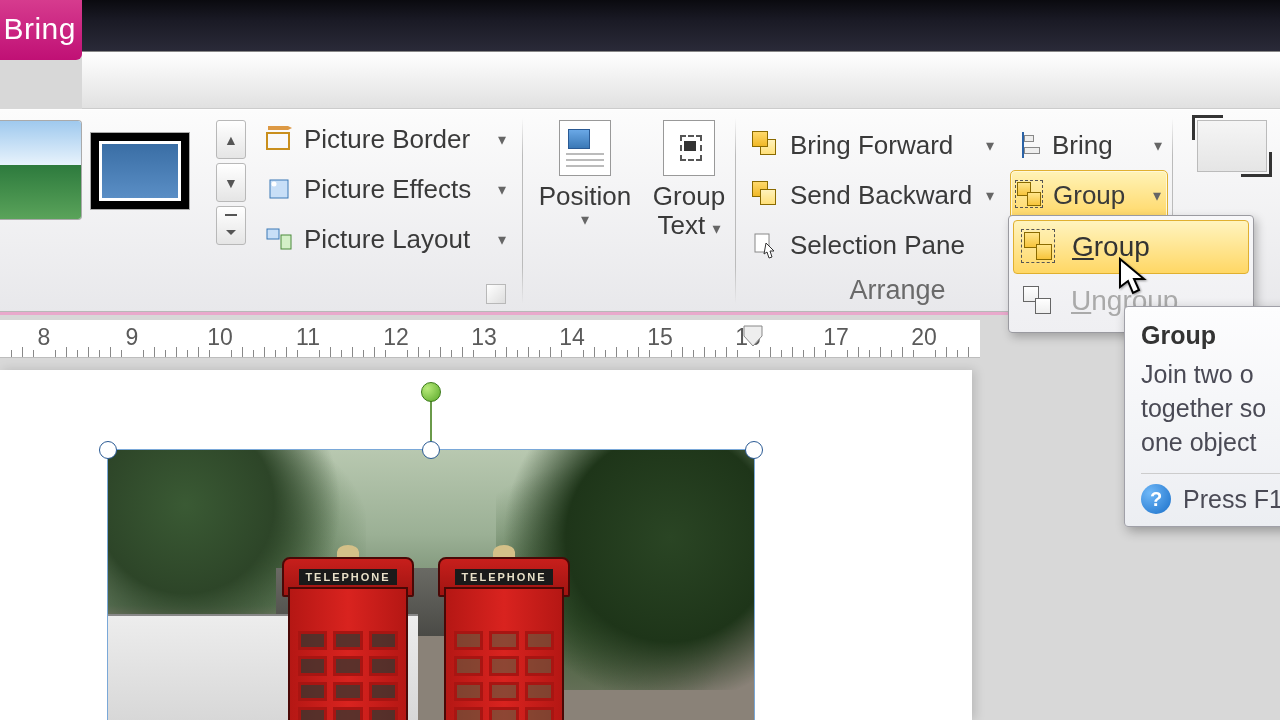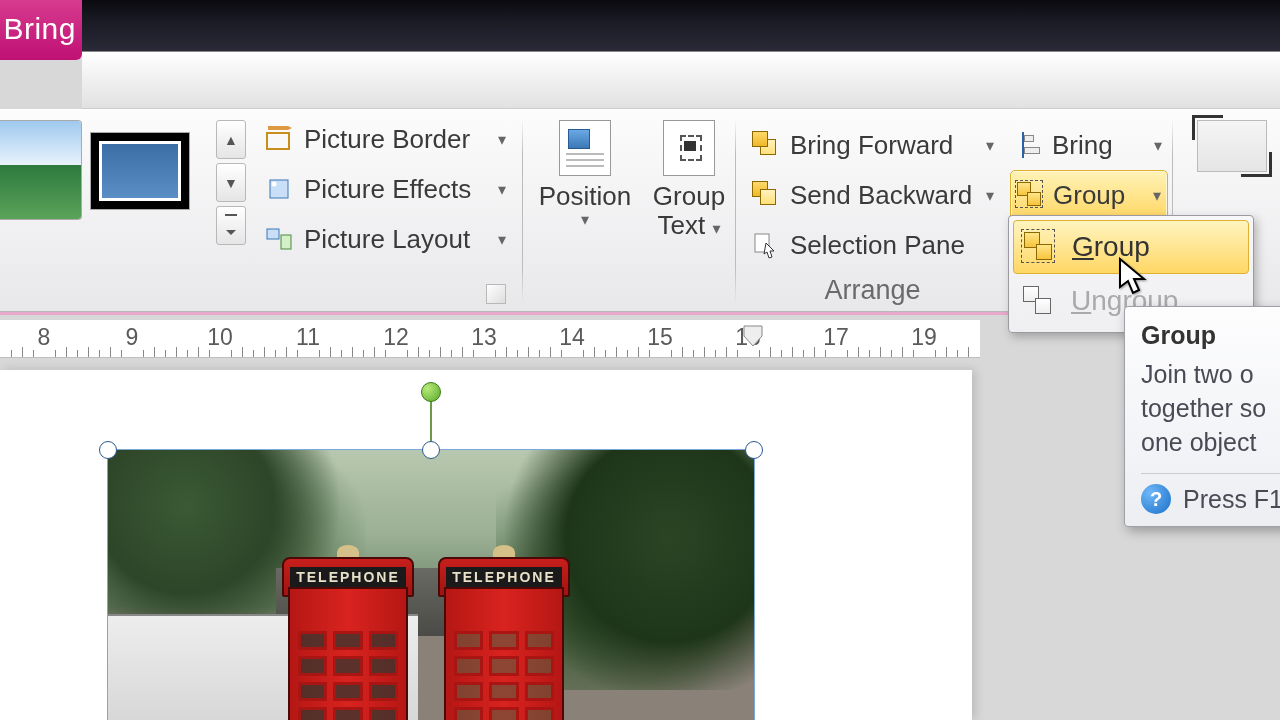--- a/index.html
+++ b/index.html
@@ -51,21 +51,21 @@
 
 .arrange-col { position: absolute; left: 748px; top: 10px; width: 250px; }
 .arrange-row { display: flex; align-items: center; height: 50px; gap: 10px; font-size: 26px; color: #3a3a3a; padding: 0 4px; }
 .ar-icon { width: 28px; height: 28px; flex-shrink: 0; position: relative; }
 .ar-icon .sq { position: absolute; border: 1px solid #8a6a00; }
 .ar-icon .sq.a { left:0; top:0; width:16px; height:16px; background: linear-gradient(#ffd96b,#f0b828); }
 .ar-icon .sq.b { left:8px; top:8px; width:16px; height:16px; background: linear-gradient(#fff2bb,#ffe07a); }
 .sel-icon { width:28px; height:28px; position: relative; }
 .sel-icon svg { width:100%; height:100%; }
 
-.arrange-label { position: absolute; left: 745px; top: 165px; width: 255px; text-align: center; font-size: 27px; color: #6a6a6a; }
+.arrange-label { position: absolute; left: 770px; top: 165px; width: 255px; text-align: center; font-size: 27px; color: #6a6a6a; }
 
 .align-col { position: absolute; left: 1010px; top: 10px; width: 158px; }
 .align-row { display: flex; align-items: center; height: 50px; gap: 10px; font-size: 26px; color: #3a3a3a; padding: 0 6px; border-radius: 5px; }
 .group-row { background: linear-gradient(#fff3b7,#ffd765); border: 1px solid #e0b030; box-shadow: inset 0 0 0 1px #fff8d8; }
 .align-icn { width: 26px; height: 26px; position: relative; }
 .align-icn .bar { position:absolute; left:6px; top:0; width:2px; height:26px; background:#2a62a6; }
 .align-icn .r1 { position:absolute; left:8px; top:3px; width:10px; height:7px; background:#eee; border:1px solid #888; }
 .align-icn .r2 { position:absolute; left:8px; top:15px; width:16px; height:7px; background:#eee; border:1px solid #888; }
 .group-icn { width:26px; height:26px; position: relative; }
 .group-icn .ga, .group-icn .gb { position:absolute; width:14px; height:14px; background:linear-gradient(#ffe58a,#f7c43b); border:1px solid #8a6a00; }
@@ -123,21 +123,21 @@
 .foliage1 { position:absolute; left:0; top:0; width:40%; height:65%; background: radial-gradient(circle at 30% 30%, #3a5a34 0%, #2d4528 40%, transparent 70%), radial-gradient(circle at 60% 50%, #4a6a42 0%, transparent 60%); }
 .foliage2 { position:absolute; right:-5%; top:-5%; width:45%; height:90%; background: radial-gradient(circle at 60% 40%, #2a4524 0%, #1e3519 45%, transparent 72%), radial-gradient(circle at 30% 70%, #3a5a32 0%, transparent 55%); }
 .wall { position:absolute; left:0; top:58%; width:48%; height:42%; background: linear-gradient(#ededed,#d5d5d5); border-top: 2px solid #888; }
 .wall2 { position:absolute; left:26%; top:42%; width:38%; height:24%; background: linear-gradient(#6a6a64,#4a4a46); }
 .booth { position:absolute; bottom:0; width:120px; height:175px; }
 .booth.b1 { left: 180px; }
 .booth.b2 { left: 336px; }
 .booth-body { position:absolute; bottom:0; left:0; right:0; height:145px; background: linear-gradient(90deg,#b51714,#d9231f,#b51714); border:2px solid #4a0806; }
 .booth-top { position:absolute; top:0; left:-6px; right:-6px; height:40px; background: linear-gradient(#c71f1c,#a01411); border:2px solid #4a0806; border-radius: 8px 8px 2px 2px; display:flex; align-items:center; justify-content:center; }
 .booth-crown { position:absolute; top:-12px; left:50%; transform:translateX(-50%); width:22px; height:14px; background: #d4c088; border-radius: 50% 50% 0 0; }
-.booth-label { background:#1a1a1a; color:#e8e0c8; font-size:14px; letter-spacing:2px; padding:2px 6px; font-weight:bold; }
+.booth-label { background:#1a1a1a; color:#e8e0c8; font-size:11px; letter-spacing:2px; padding:2px 6px; font-weight:bold; }
 .booth-panes { position:absolute; top:42px; left:8px; right:8px; bottom:4px; display:grid; grid-template-columns:repeat(3,1fr); grid-template-rows:repeat(4,1fr); gap:6px; }
 .pane { background: rgba(50,55,48,0.75); border:3px solid #a81512; }
 .booth.b2 .pane { background: rgba(80,100,70,0.55); }
 
 .sel-handle { position:absolute; width:18px; height:18px; border:1px solid #2a5a94; border-radius:50%; background:#fff; }
 .sel-handle.h1 { left:-9px; top:-9px; }
 .sel-handle.h2 { left:50%; top:-9px; transform:translateX(-50%); }
 .sel-handle.h3 { right:-9px; top:-9px; }
 .sel-border { position:absolute; inset:-1px; border:1px solid #7aa8d8; pointer-events:none; }
 .rot-line { position:absolute; left:50%; top:-52px; width:2px; height:45px; background:#6a9a4a; transform:translateX(-50%); }
@@ -363,21 +363,21 @@
       <div class="tick-minor" style="left: 748px; height: 0px;"></div>
       <div class="tick-num" style="left: 836px;">17</div>
       <div class="tick-minor" style="left: 803px; height: 7px;"></div>
       <div class="tick-minor" style="left: 814px; height: 10px;"></div>
       <div class="tick-minor" style="left: 825px; height: 7px;"></div>
       <div class="tick-minor" style="left: 847px; height: 7px;"></div>
       <div class="tick-minor" style="left: 858px; height: 10px;"></div>
       <div class="tick-minor" style="left: 869px; height: 7px;"></div>
       <div class="tick-minor" style="left: 880px; height: 10px;"></div>
       <div class="tick-minor" style="left: 836px; height: 0px;"></div>
-      <div class="tick-num" style="left: 924px;">19</div>
+      <div class="tick-num" style="left: 924px;">20</div>
       <div class="tick-minor" style="left: 891px; height: 7px;"></div>
       <div class="tick-minor" style="left: 902px; height: 10px;"></div>
       <div class="tick-minor" style="left: 913px; height: 7px;"></div>
       <div class="tick-minor" style="left: 935px; height: 7px;"></div>
       <div class="tick-minor" style="left: 946px; height: 10px;"></div>
       <div class="tick-minor" style="left: 957px; height: 7px;"></div>
       <div class="tick-minor" style="left: 968px; height: 10px;"></div>
       <div class="tick-minor" style="left: 924px; height: 0px;"></div>
     </div>
   <div class="margin-marker" style="left:742px">

